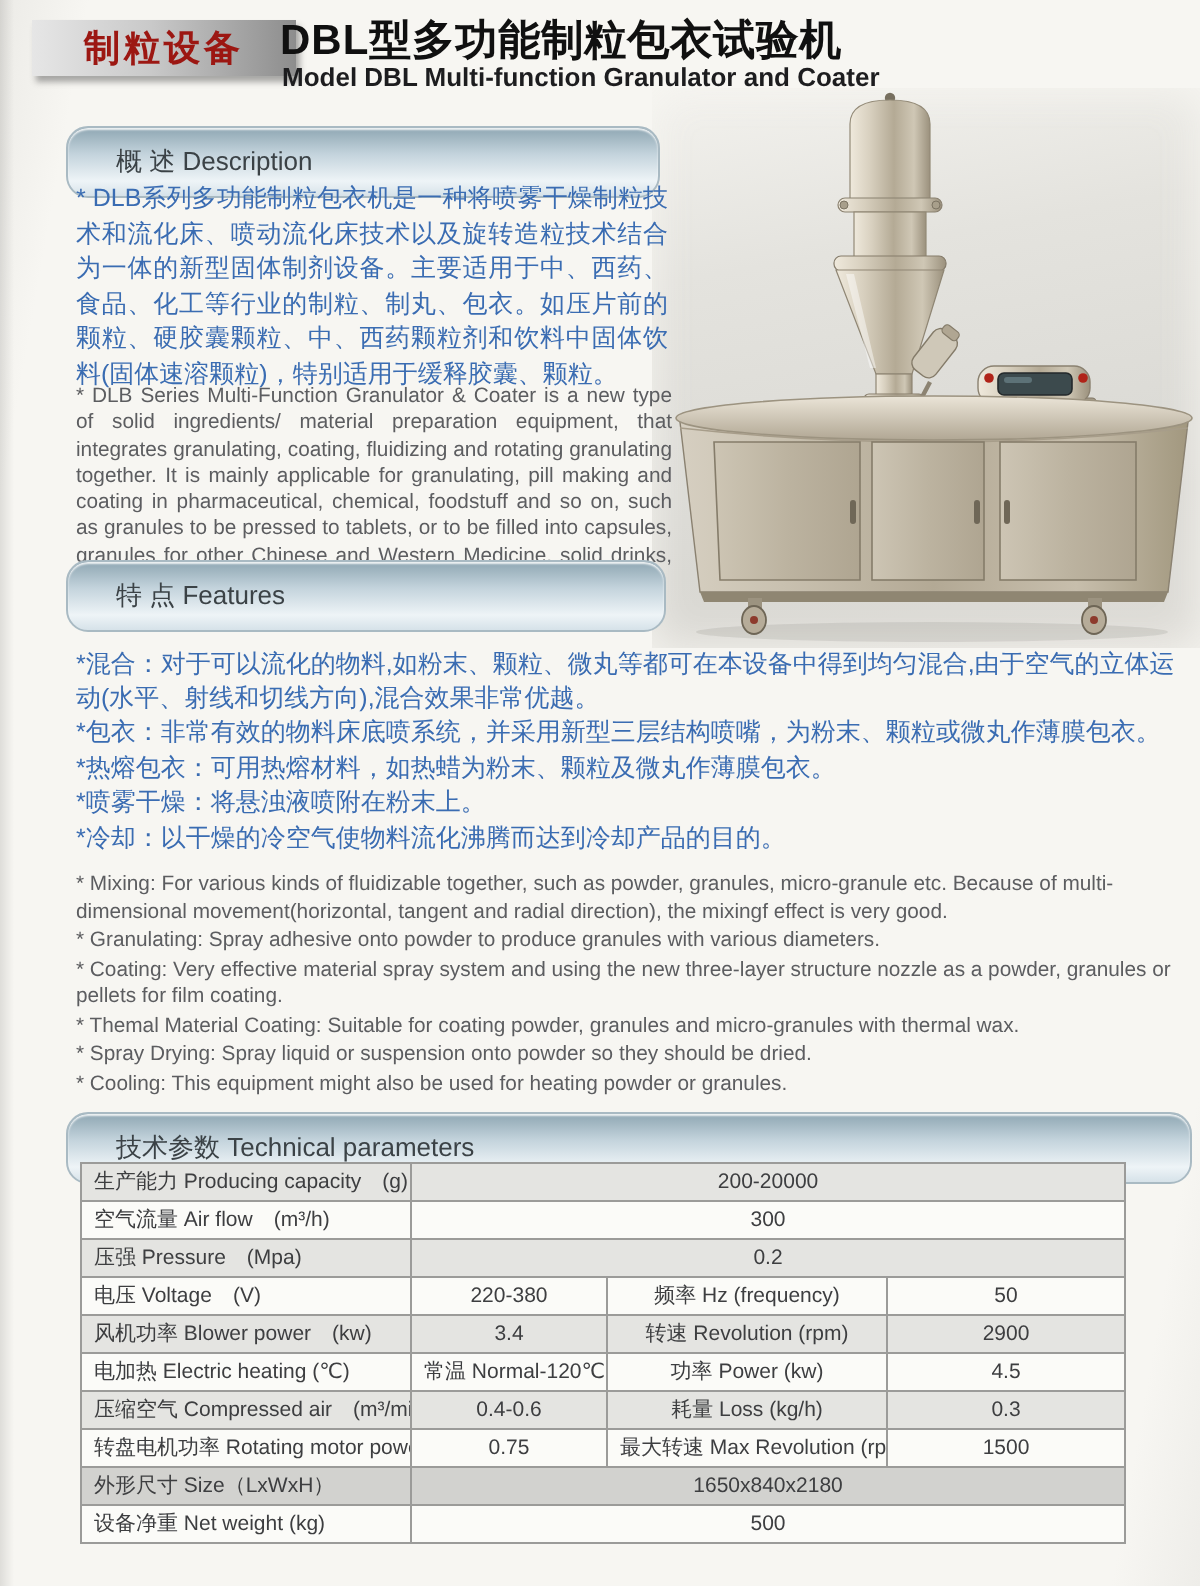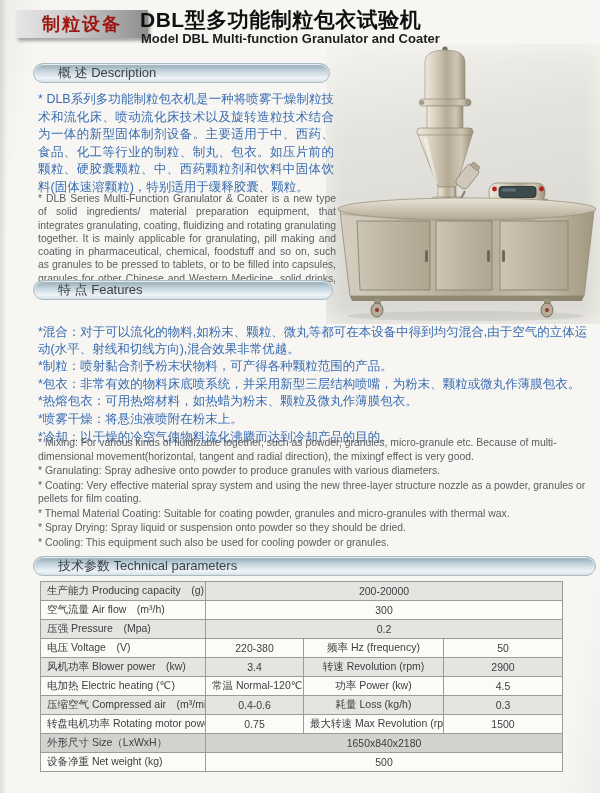--- a/index.html
+++ b/index.html
@@ -21,25 +21,25 @@
     position:absolute;left:0;top:10px;width:132px;height:28px;
     background:linear-gradient(90deg,#e6e6e6 0%,#c9c9c9 45%,#8d8d8d 100%);
     box-shadow:2px 3px 3px rgba(70,70,70,.45);
     display:flex;align-items:center;justify-content:center;margin-left:16px;
   }
   .category-label{font-size:18px;font-weight:bold;color:#9c1712;letter-spacing:2px;}
   .page-title{position:absolute;left:140px;top:6px;font-size:21px;font-weight:900;color:#101010;letter-spacing:.5px;}
   .page-subtitle{position:absolute;left:141px;top:31px;font-size:13px;font-weight:bold;color:#1d1d1f;}
   
   .pill{
-    position:absolute;height:20px;border-radius:11px;
+    position:absolute;height:36px;border-radius:11px;
     background:linear-gradient(180deg,#8fa7b3 0%,#c3d3dc 38%,#eef4f7 78%,#d6e2e9 100%);
     border:1px solid #a9bac3;
     box-shadow:inset 0 1px 1px rgba(255,255,255,.85);
-    display:flex;align-items:flex-end;padding-left:24px;box-sizing:border-box;
+    display:flex;align-items:center;padding-left:24px;box-sizing:border-box;
     font-size:13px;color:#3b4246;
   }
   
   .desc-cn{
     position:absolute;left:38px;top:91px;width:296px;
     font-size:12.5px;line-height:17.6px;color:#3a6cb2;text-align:justify;
   }
   .desc-en{
     position:absolute;left:38px;top:192px;width:298px;
     font-size:10.4px;line-height:13.3px;color:#5c5d60;text-align:justify;
@@ -177,33 +177,32 @@
     <span>概 述  Description</span>
   </div>
   <div class="desc-cn">* DLB系列多功能制粒包衣机是一种将喷雾干燥制粒技术和流化床、喷动流化床技术以及旋转造粒技术结合为一体的新型固体制剂设备。主要适用于中、西药、食品、化工等行业的制粒、制丸、包衣。如压片前的颗粒、硬胶囊颗粒、中、西药颗粒剂和饮料中固体饮料(固体速溶颗粒)，特别适用于缓释胶囊、颗粒。</div>
   <div class="desc-en">* DLB Series Multi-Function Granulator &amp; Coater is a new type of solid ingredients/ material preparation equipment, that integrates granulating, coating, fluidizing and rotating granulating together. It is mainly applicable for granulating, pill making and coating in pharmaceutical, chemical, foodstuff and so on, such as granules to be pressed to tablets, or to be filled into capsules, granules for other Chinese and Western Medicine, solid drinks, especially controlled release capsules and granules.</div>
 
   <div class="pill" style="left:33px;top:280px;width:300px;">
     <span>特 点  Features</span>
   </div>
   <div class="feat-cn-list">
       <div class="feat-cn-item">*混合：对于可以流化的物料,如粉末、颗粒、微丸等都可在本设备中得到均匀混合,由于空气的立体运动(水平、射线和切线方向),混合效果非常优越。</div>
-      <div class="feat-cn-item">*制粒：喷射黏合剂予粉末状物料，可产得各种颗粒范围的产品。</div>
       <div class="feat-cn-item">*包衣：非常有效的物料床底喷系统，并采用新型三层结构喷嘴，为粉末、颗粒或微丸作薄膜包衣。</div>
       <div class="feat-cn-item">*热熔包衣：可用热熔材料，如热蜡为粉末、颗粒及微丸作薄膜包衣。</div>
       <div class="feat-cn-item">*喷雾干燥：将悬浊液喷附在粉末上。</div>
       <div class="feat-cn-item">*冷却：以干燥的冷空气使物料流化沸腾而达到冷却产品的目的。</div>
     </div>
   <div class="feat-en-list">
       <div class="feat-en-item">* Mixing: For various kinds of fluidizable together, such as powder, granules, micro-granule etc. Because of multi-dimensional movement(horizontal, tangent and radial direction), the mixingf effect is very good.</div>
       <div class="feat-en-item">* Granulating: Spray adhesive onto powder to produce granules with various diameters.</div>
       <div class="feat-en-item">* Coating: Very effective material spray system and using the new three-layer structure  nozzle as a powder, granules or pellets for film coating.</div>
       <div class="feat-en-item">* Themal Material Coating: Suitable for coating powder, granules and micro-granules with thermal wax.</div>
       <div class="feat-en-item">* Spray Drying: Spray liquid or suspension onto powder so they should be dried.</div>
-      <div class="feat-en-item">* Cooling: This equipment such also be used for cooling powder or granules.</div>
+      <div class="feat-en-item">* Cooling: This equipment might also be used for heating powder or granules.</div>
     </div>
 
   <div class="pill" style="left:33px;top:556px;width:563px;">
     <span>技术参数 Technical parameters</span>
   </div>
   <table class="tech-table">
     <colgroup>
         <col style="width:165px">
         <col style="width:98px">
         <col style="width:140px">

